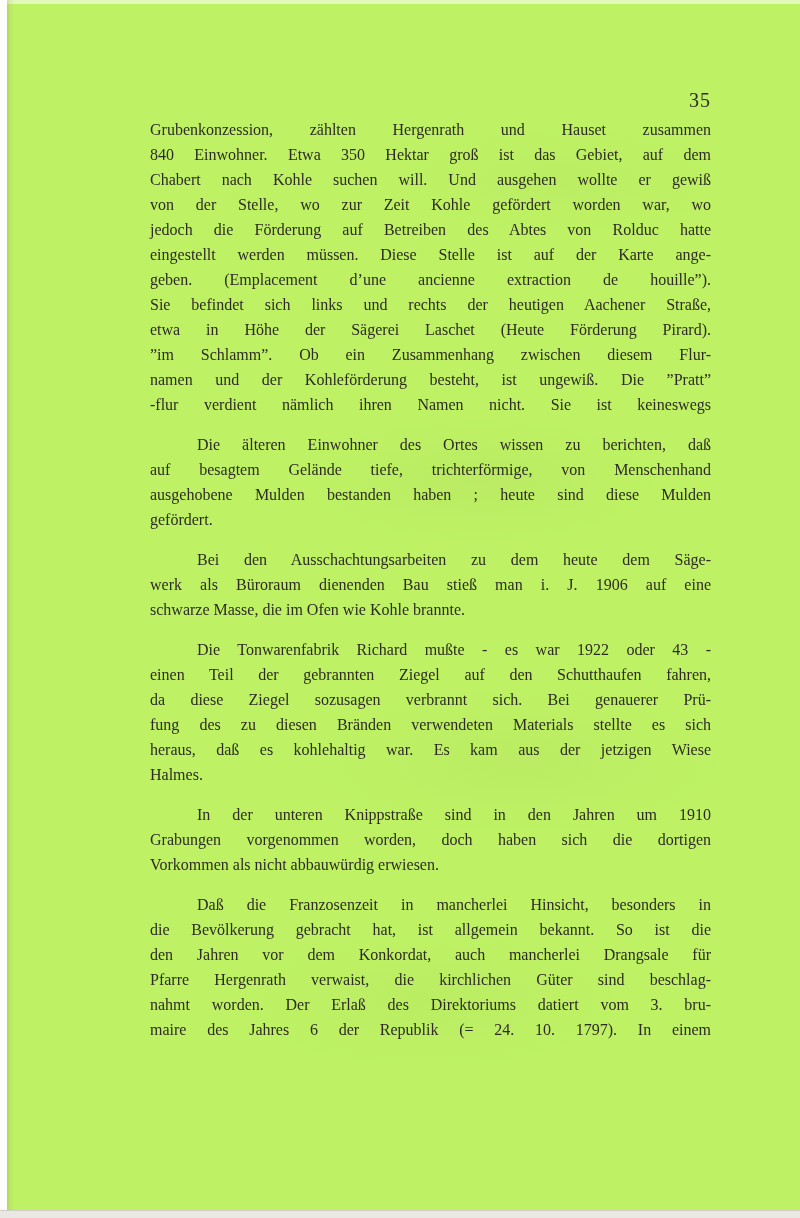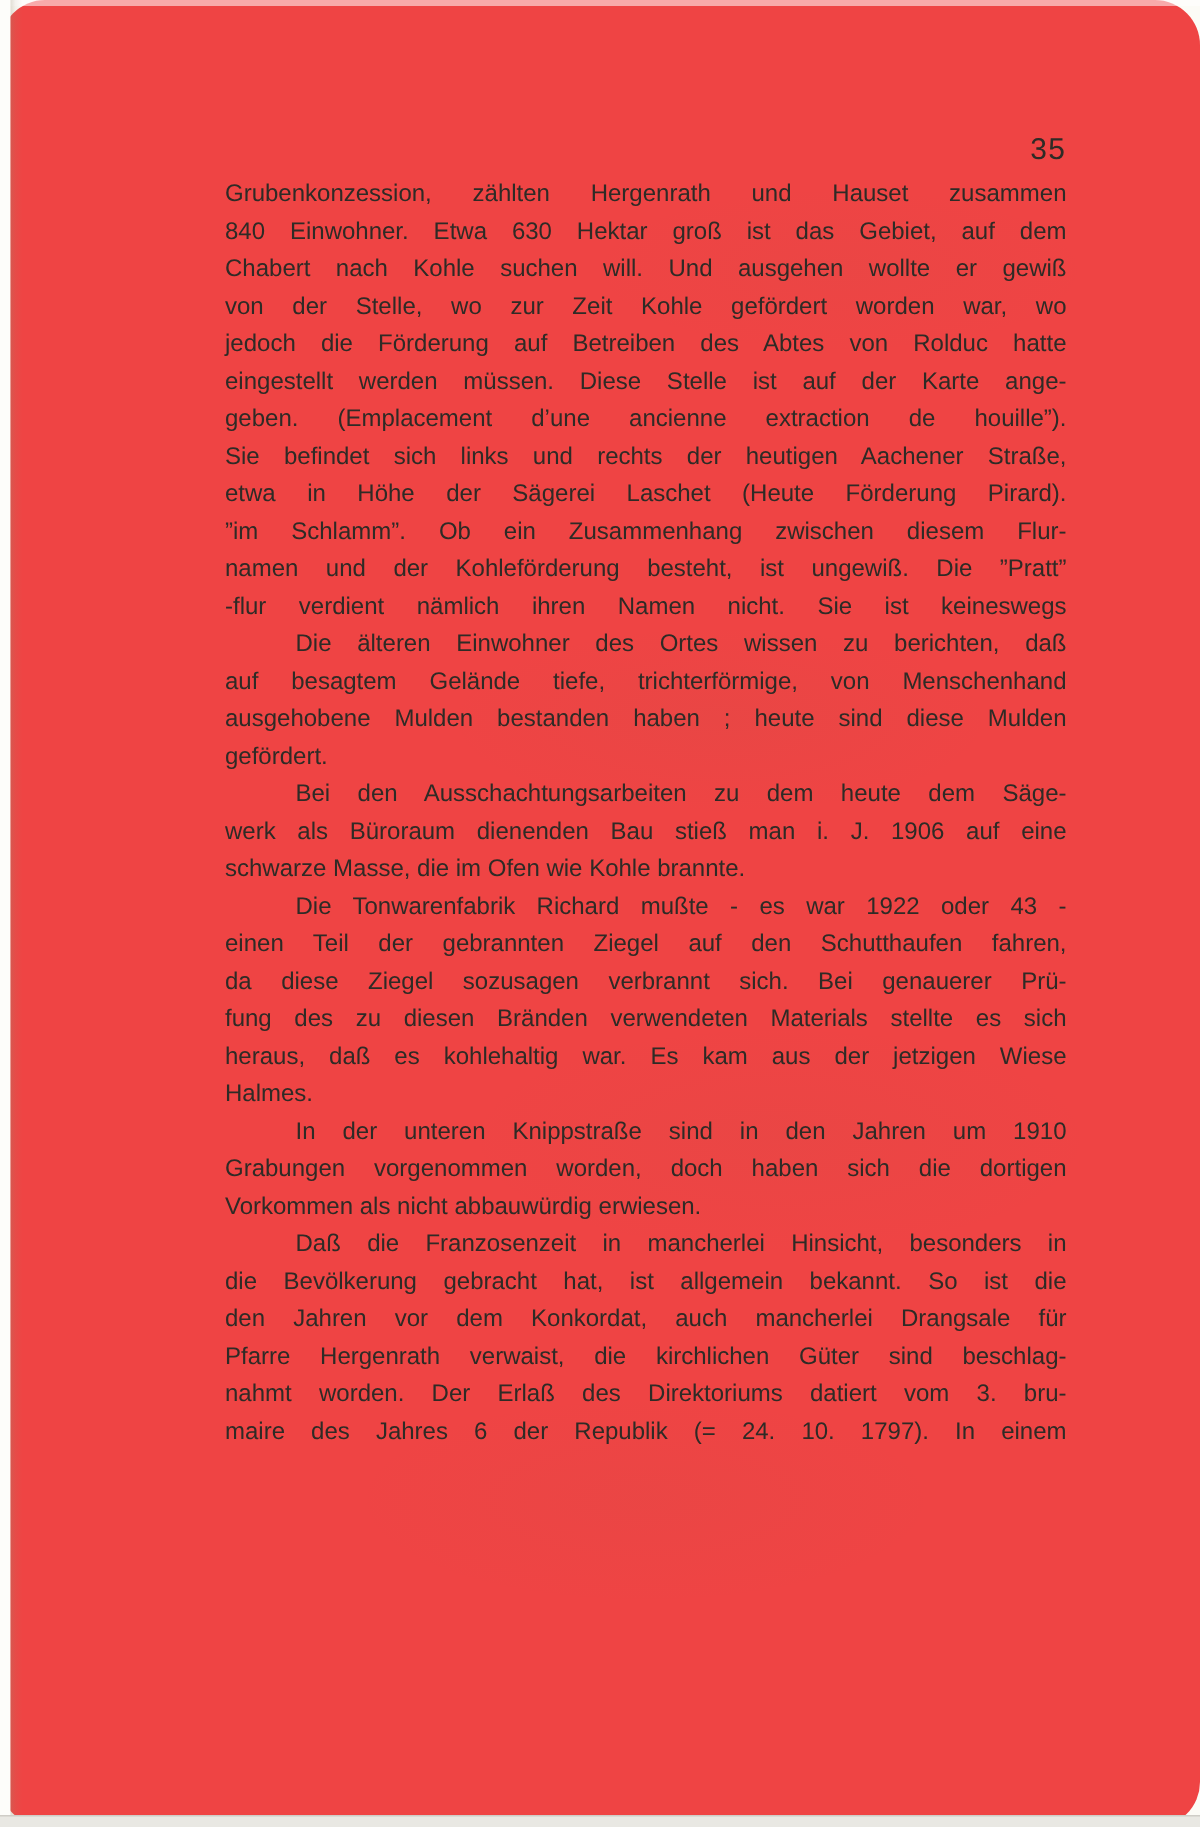--- a/index.html
+++ b/index.html
@@ -7,24 +7,23 @@
     padding: 0;
     width: 800px;
     height: 1218px;
     overflow: hidden;
     background: #fcfbf6;
   }
   .scan-page {
     position: relative;
     width: 800px;
     height: 1218px;
-    background: #ef4444;
-    font-family: Liberation Sans, sans-serif;
+    background: #bef264;
+    font-family: Liberation Serif, serif;
     color: #2e2b26;
-    border-radius: 30px;
   }
   
   .scan-page::before {
     content: "";
     position: absolute;
     inset: 0;
     background:
       radial-gradient(260px 90px at 480px 480px, rgba(120,108,78,0.05), transparent 70%),
       radial-gradient(300px 110px at 520px 760px, rgba(120,108,78,0.045), transparent 70%),
       radial-gradient(280px 100px at 430px 1000px, rgba(120,108,78,0.04), transparent 70%),
@@ -70,21 +69,21 @@
     letter-spacing: 1px;
   }
   .text-block {
     position: absolute;
     top: 117px;
     left: 150px;
     width: 561px;
     font-size: 16px;
     line-height: 25px;
   }
-  .para + .para { margin-top: 0; }
+  .para + .para { margin-top: 15px; }
   .line {
     text-align: justify;
     text-align-last: justify;
     white-space: normal;
   }
   .line.indent { padding-left: 47px; }
   .line.endline { text-align-last: left; }
 </style>
 </head>
 <body>
@@ -93,21 +92,21 @@
   <div class="edge-top"></div>
   <div class="edge-left-white"></div>
   <div class="edge-left-crease"></div>
   <div class="edge-bottom"></div>
 
   <div class="page-number">35</div>
 
   <div class="text-block">
       <div class="para">
         <div class="line">Grubenkonzession, zählten Hergenrath und Hauset zusammen</div>
-        <div class="line">840 Einwohner. Etwa 630 Hektar groß ist das Gebiet, auf dem</div>
+        <div class="line">840 Einwohner. Etwa 350 Hektar groß ist das Gebiet, auf dem</div>
         <div class="line">Chabert nach Kohle suchen will. Und ausgehen wollte er gewiß</div>
         <div class="line">von der Stelle, wo zur Zeit Kohle gefördert worden war, wo</div>
         <div class="line">jedoch die Förderung auf Betreiben des Abtes von Rolduc hatte</div>
         <div class="line">eingestellt werden müssen. Diese Stelle ist auf der Karte ange-</div>
         <div class="line">geben. (Emplacement d’une ancienne extraction de houille”).</div>
         <div class="line">Sie befindet sich links und rechts der heutigen Aachener Straße,</div>
         <div class="line">etwa in Höhe der Sägerei Laschet (Heute Förderung Pirard).</div>
         <div class="line">”im Schlamm”. Ob ein Zusammenhang zwischen diesem Flur-</div>
         <div class="line">namen und der Kohleförderung besteht, ist ungewiß. Die ”Pratt”</div>
         <div class="line">-flur verdient nämlich ihren Namen nicht. Sie ist keineswegs</div>

